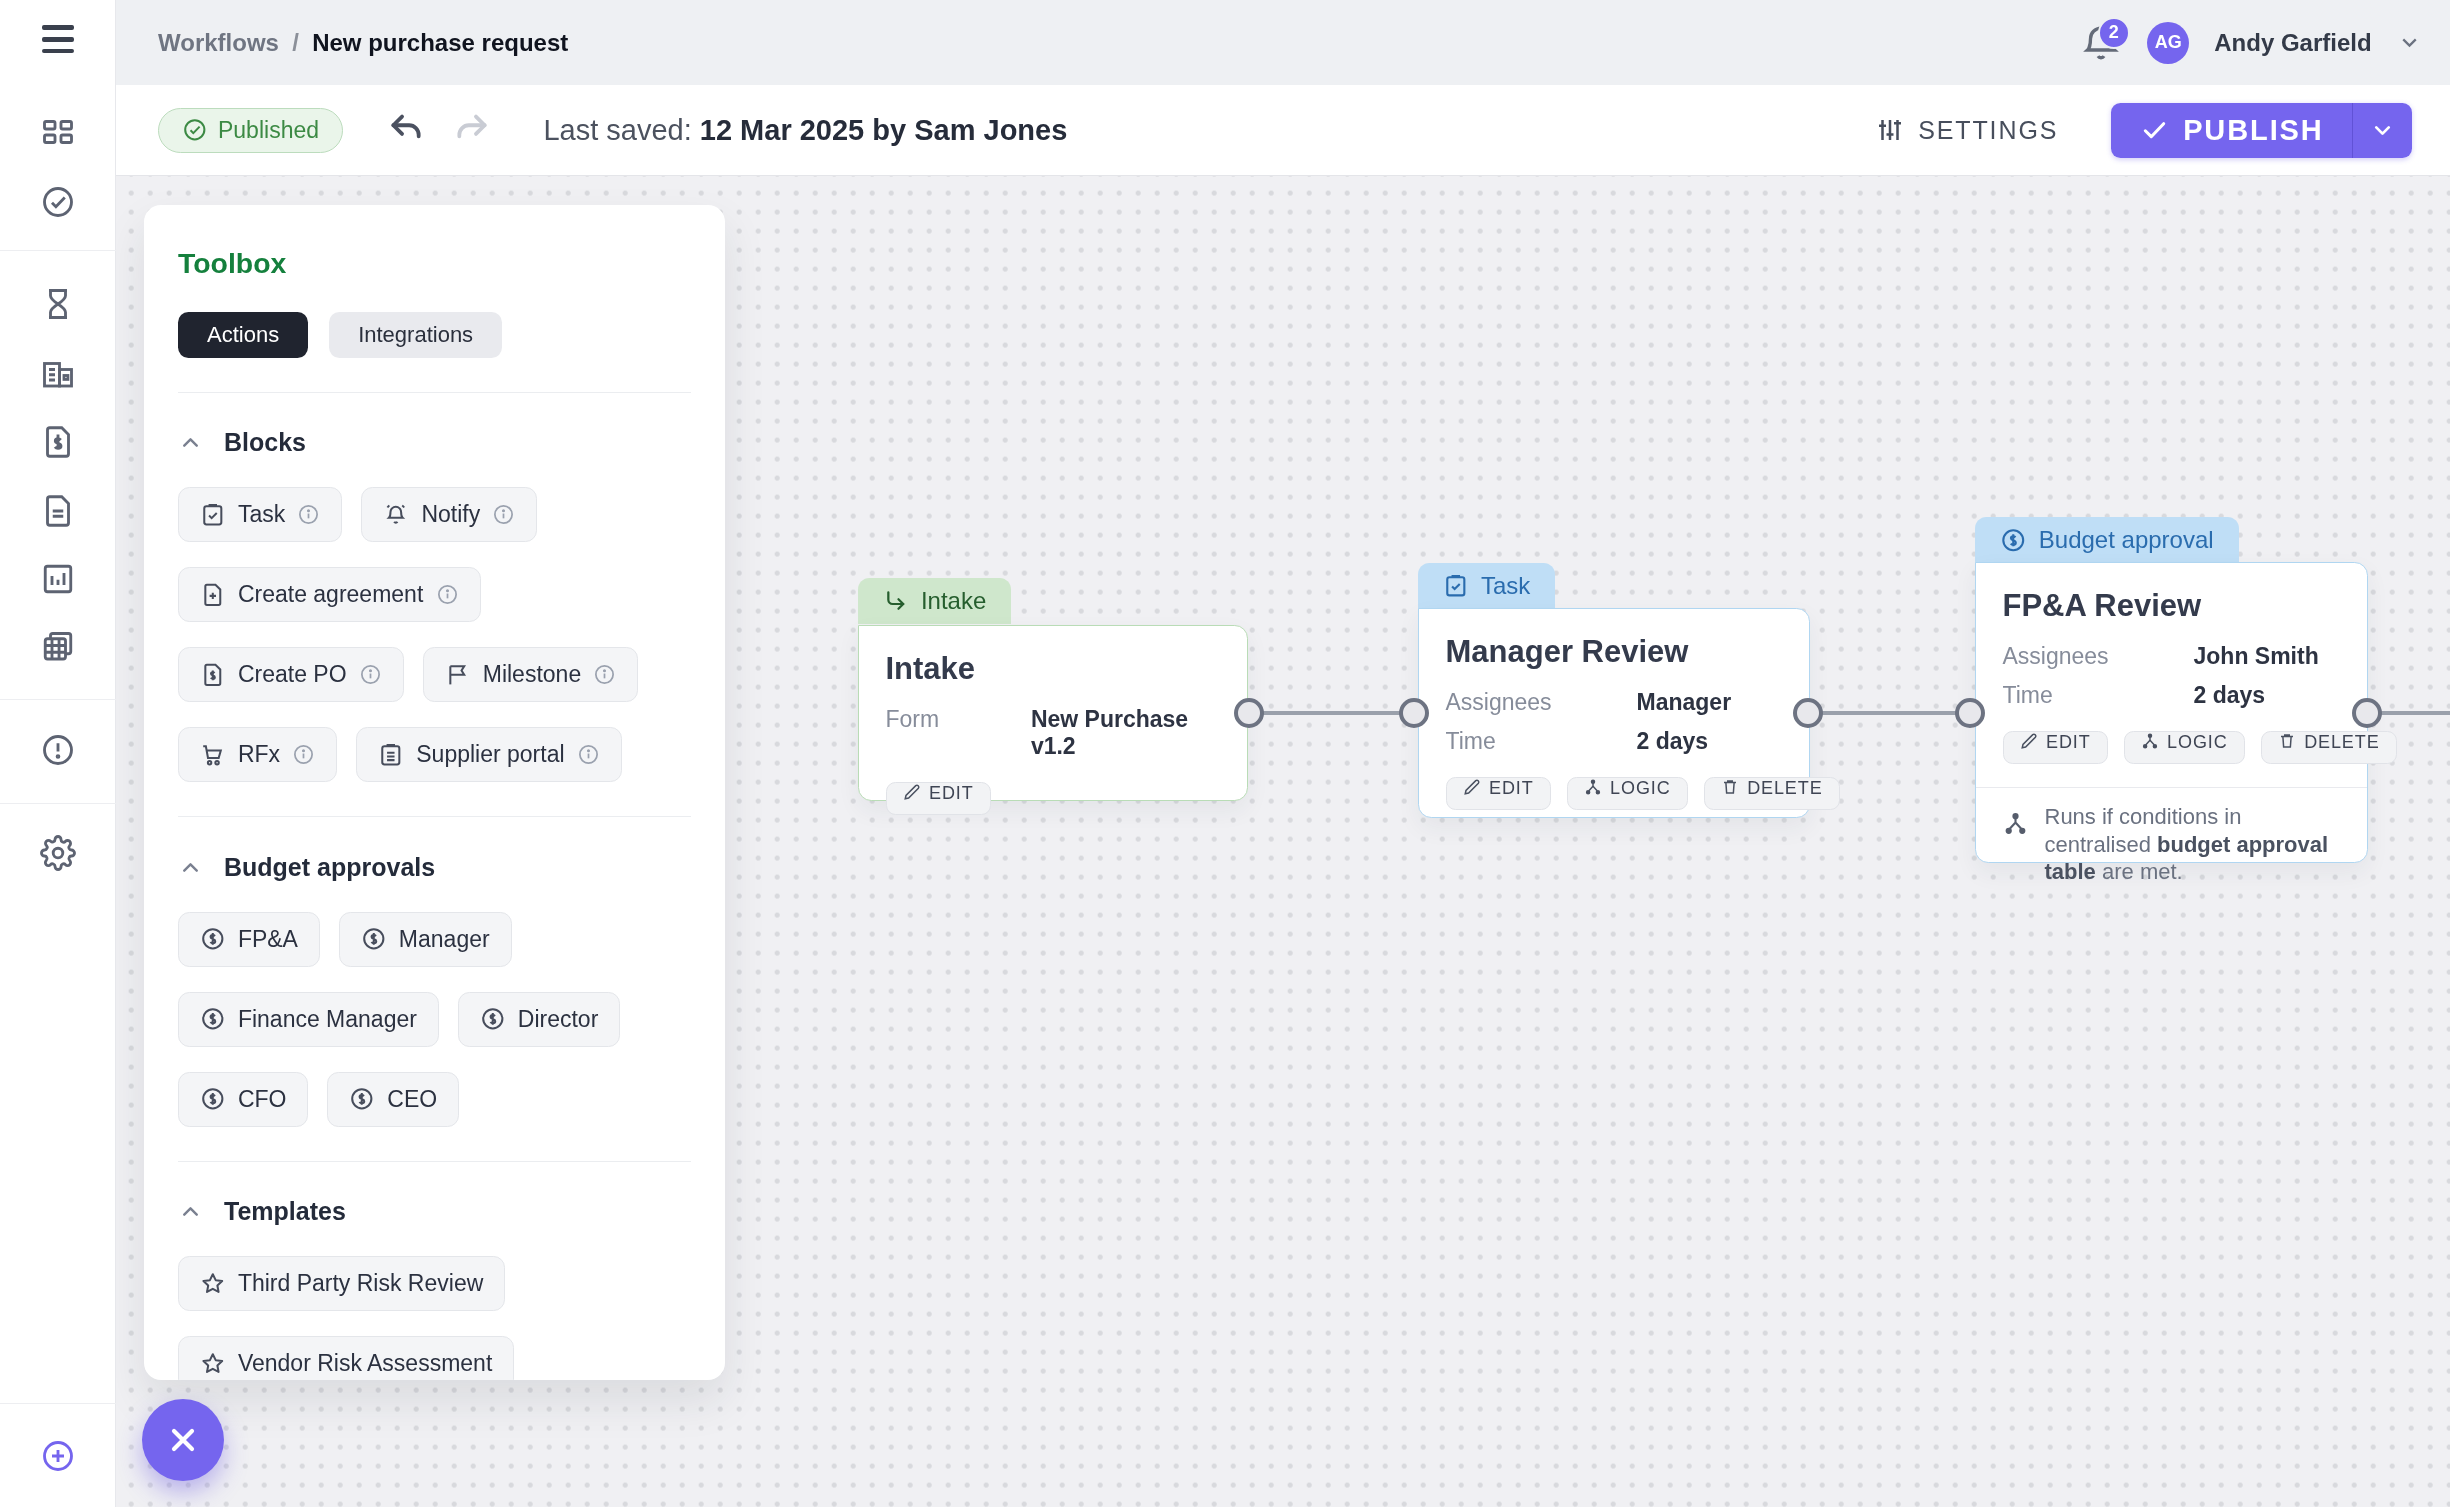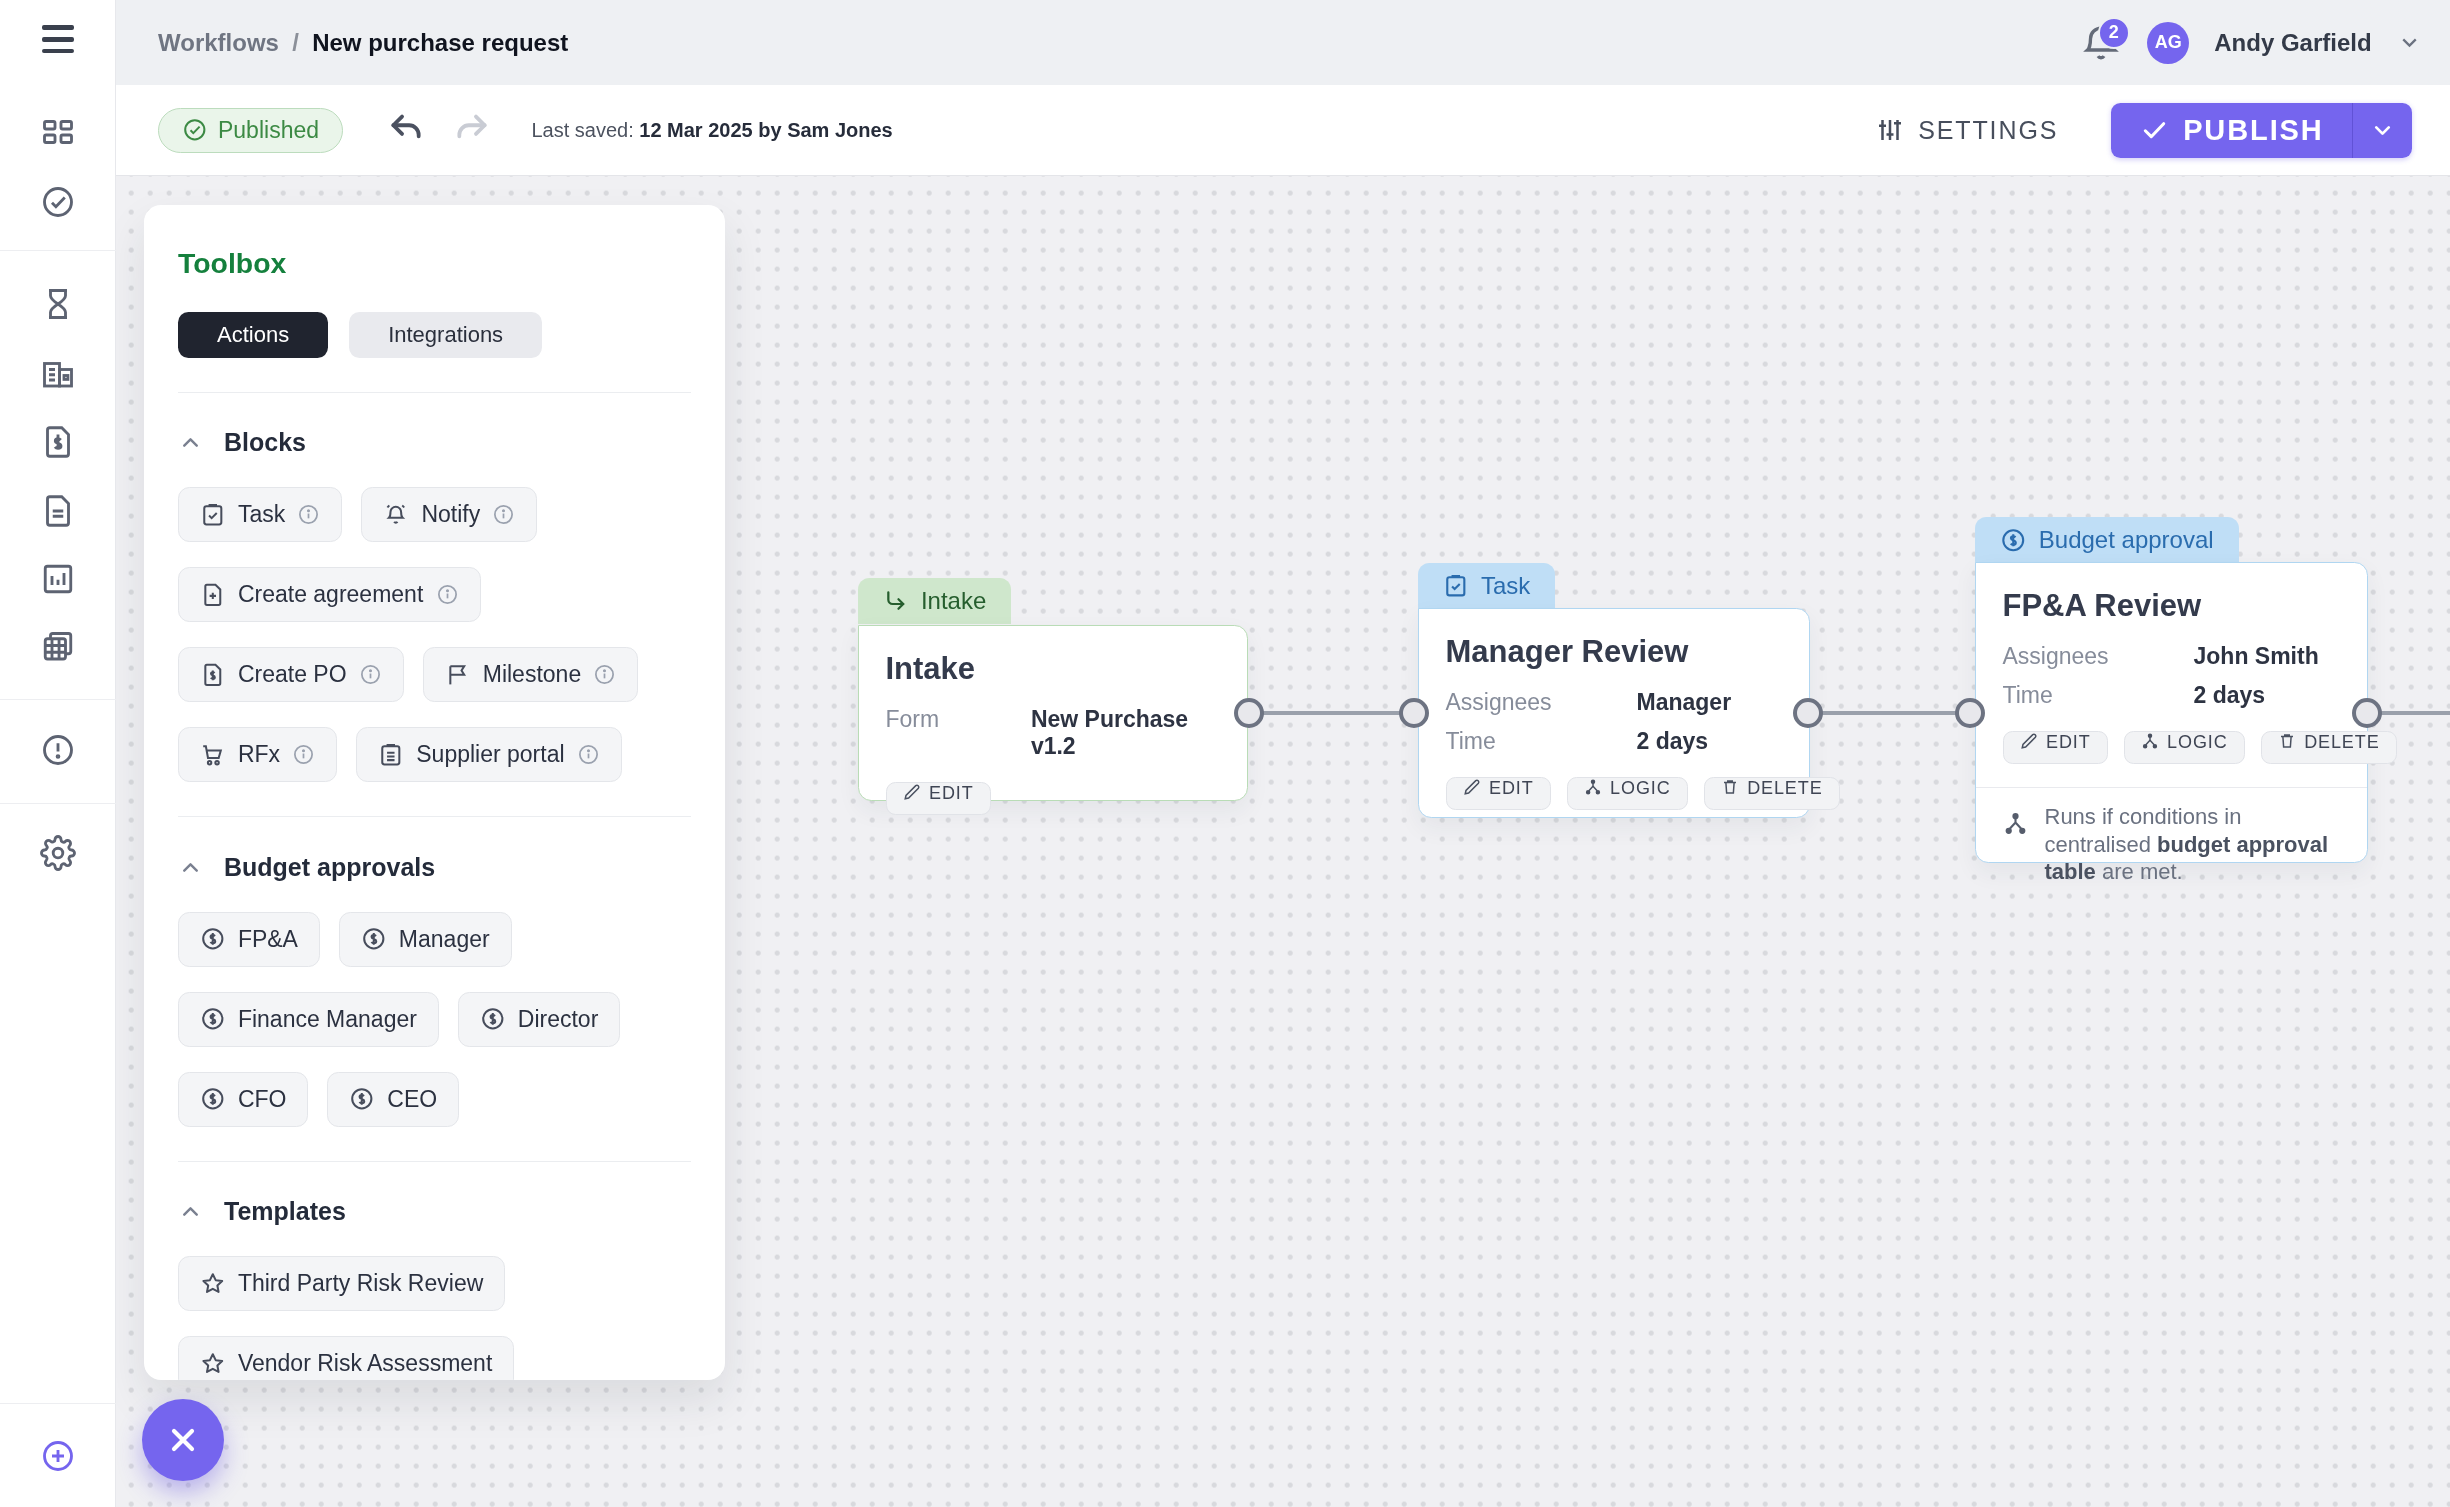--- a/index.html
+++ b/index.html
@@ -36,21 +36,21 @@
   .chev { color:#6b7280; }
 
   
   .toolbar { position:absolute; left:116px; top:85px; width:2334px; height:91px; background:#ffffff;
     border-bottom:0.9px solid #e4e5e9; display:flex; align-items:center; z-index:30; }
   .status-badge { margin-left:42px; height:45px; padding:0 23px; border-radius:23px;
     background:#eaf5ea; border:1.9px solid #bcdcbd; color:#3c8a44; font-size:23px;
     display:flex; align-items:center; gap:10.4px;text-align:center; }
   .undo-btn { margin-left:44px; color:#4b5160; cursor:pointer; }
   .redo-btn { margin-left:28.4px; color:#c9ccd4; }
-  .last-saved { margin-left:40px; font-size:20px; color:#4c525f; }
+  .last-saved { margin-left:52px; font-size:29px; color:#4c525f; }
   .last-saved b { color:#262c3a; }
   .toolbar-right { margin-left:auto; margin-right:38px; display:flex; align-items:center; gap:53px; }
   .settings-btn { display:flex; align-items:center; gap:13px; color:#474e5c; font-size:25px;
     letter-spacing:1.9px; font-weight:500; cursor:pointer; }
   .publish-btn { height:55px; border-radius:9.5px; background:#7565ee; color:#fff; display:flex;
     align-items:stretch; overflow:hidden; cursor:pointer; box-shadow:0 1.9px 5.7px rgba(90,70,230,.25); }
   .publish-main { display:flex; align-items:center; gap:15px; padding:0 28.4px;
     font-size:29px; font-weight:bold; letter-spacing:1.9px; }
   .publish-split { width:0.9px; background:#6152d6; }
   .publish-caret { width:59px; display:flex; align-items:center; justify-content:center; }
@@ -91,21 +91,21 @@
   .note-text { font-size:22px; line-height:27.5px; color:#6a7180; }
   .note-text b { color:#4a5160; }
 
   
   .toolbox { position:absolute; left:144px; top:205px; width:581px; height:1175px;
     background:#ffffff; border-radius:17px; box-shadow:0 21px 43px rgba(30,35,50,.10);
     z-index:20; overflow:hidden; }
   .toolbox-inner { padding:0 34px; }
   .toolbox-title { margin-top:42px; font-size:28.4px; font-weight:bold; color:#15803d; }
   .tabs { margin-top:32px; display:flex; gap:21px; }
-  .tab { height:46px; padding:0 39px; border-radius:10.4px; font-size:22px;
+  .tab { height:46px; padding:0 29px; border-radius:10.4px; font-size:22px;
     display:inline-flex; align-items:center; cursor:pointer; }
   .tab-active { background:#20242f; color:#ffffff; }
   .tab-inactive { background:#e9eaee; color:#2a2f3c; }
   .tb-divider { margin-top:34px; height:0.9px; background:#ebedf0; width:100%; }
   .section-head { margin-top:34px; height:32px; display:flex; align-items:center; gap:21px; cursor:pointer; }
   .section-head svg { color:#7a8090; }
   .section-title { font-size:25px; font-weight:bold; color:#242b3a; }
   .tool-grid { margin-top:28.4px; display:flex; flex-wrap:wrap; gap:25px 19px; }
   .tool-btn { height:55px; padding:0 21px; border-radius:11.4px; background:#f4f5f7;
     border:1.9px solid #e4e6ea; color:#2b3140; font-size:23px;

